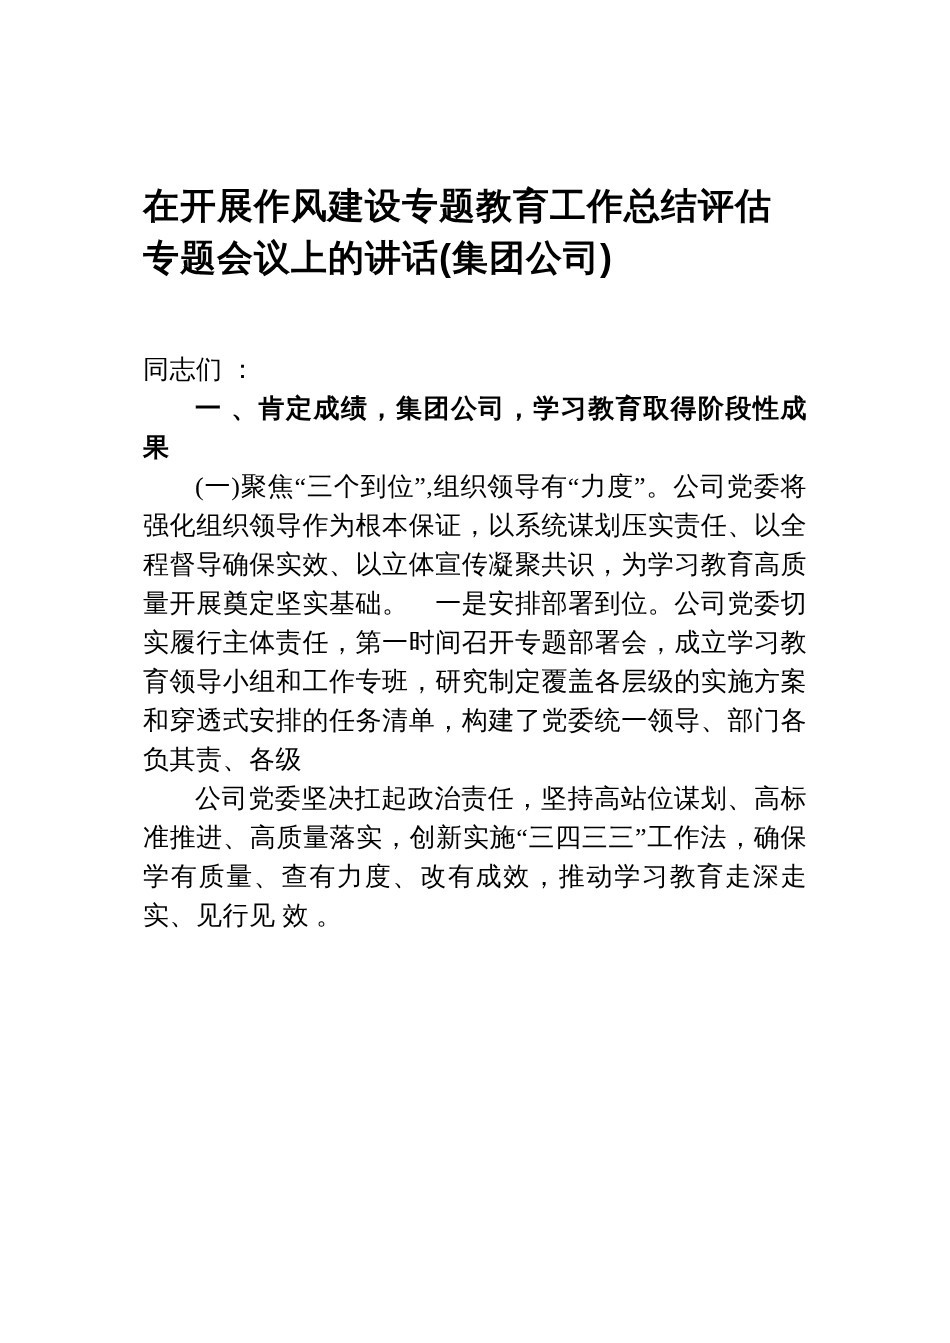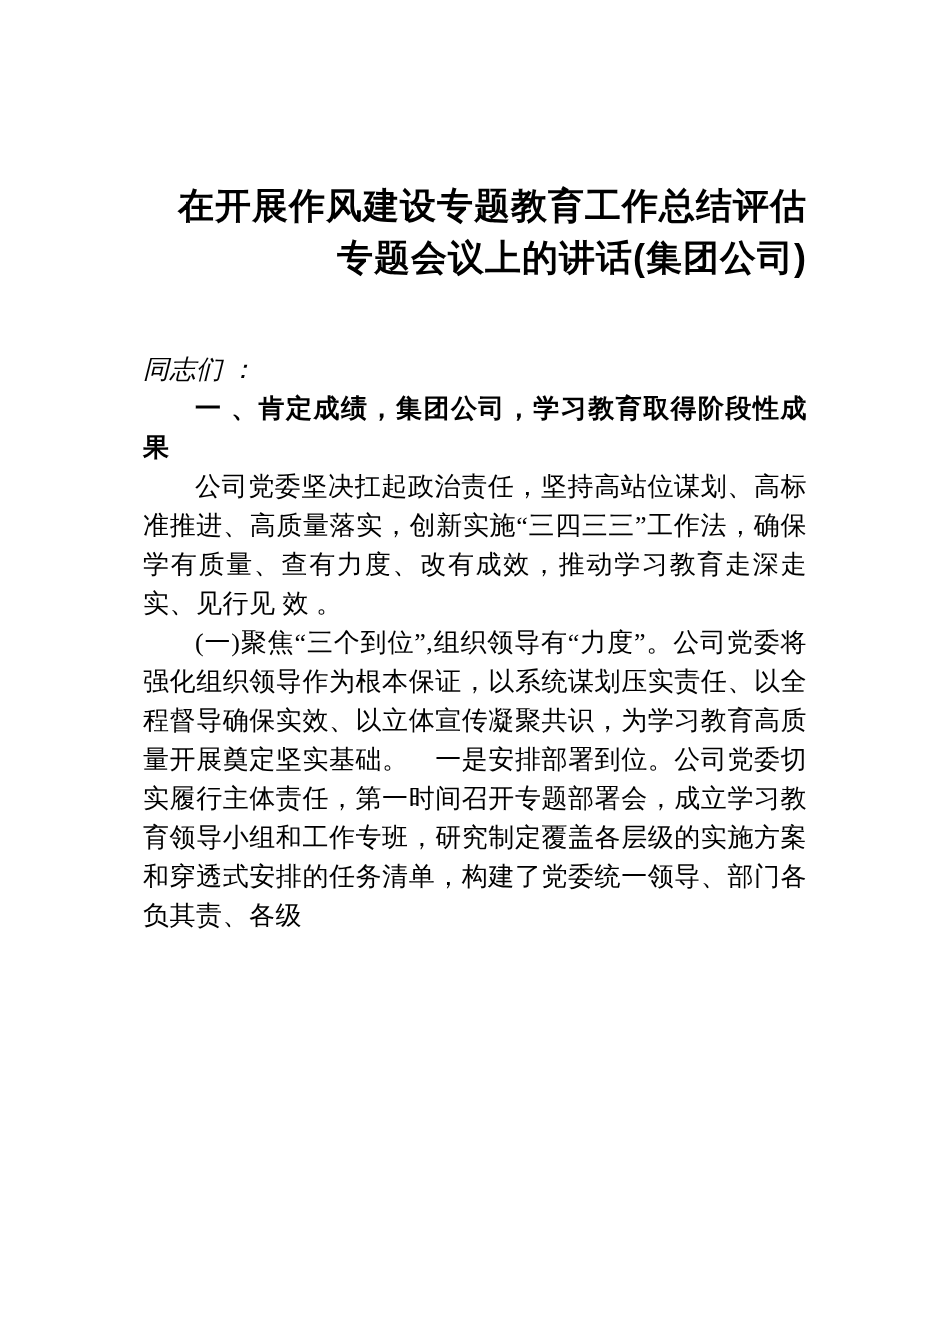--- a/index.html
+++ b/index.html
@@ -16,36 +16,35 @@
     background: #ffffff;
     color: #000000;
     overflow: hidden;
   }
   .doc-title {
     margin: 5px 0 66px 0;
     font-family: "Liberation Sans", sans-serif;
     font-weight: bold;
     font-size: 36px;
     line-height: 52px;
-    text-align: right;
+    text-align: left;
     letter-spacing: 1px;
     color: #000000;
   }
   .doc-body p {
     margin: 0;
     font-family: "Liberation Serif", serif;
     font-size: 26px;
     line-height: 39px;
     text-align: justify;
     letter-spacing: 0.5px;
     color: #000000;
   }
   .salutation {
     text-indent: 0;
-    font-style: italic;
   }
   .body-para {
     text-indent: 2em;
   }
   .section-heading {
     text-indent: 2em;
     font-family: "Liberation Sans", sans-serif !important;
     font-weight: bold;
   }
 </style>
@@ -54,17 +53,17 @@
 
 <div class="page">
   <h1 class="doc-title">在开展作风建设专题教育工作总结评估专题会议上的讲话(集团公司)</h1>
 
   <div class="doc-body">
     <p class="salutation">同志们 ：</p>
 
 
     <p class="section-heading">一 、肯定成绩，集团公司，学习教育取得阶段性成果</p>
 
+    <p class="body-para">(一)聚焦“三个到位”,组织领导有“力度”。公司党委将强化组织领导作为根本保证，以系统谋划压实责任、以全程督导确保实效、以立体宣传凝聚共识，为学习教育高质量开展奠定坚实基础。　一是安排部署到位。公司党委切实履行主体责任，第一时间召开专题部署会，成立学习教育领导小组和工作专班，研究制定覆盖各层级的实施方案和穿透式安排的任务清单，构建了党委统一领导、部门各负其责、各级</p>
+
     <p class="body-para">公司党委坚决扛起政治责任，坚持高站位谋划、高标准推进、高质量落实，创新实施“三四三三”工作法，确保学有质量、查有力度、改有成效，推动学习教育走深走实、见行见 效 。</p>
-
-    <p class="body-para">(一)聚焦“三个到位”,组织领导有“力度”。公司党委将强化组织领导作为根本保证，以系统谋划压实责任、以全程督导确保实效、以立体宣传凝聚共识，为学习教育高质量开展奠定坚实基础。　一是安排部署到位。公司党委切实履行主体责任，第一时间召开专题部署会，成立学习教育领导小组和工作专班，研究制定覆盖各层级的实施方案和穿透式安排的任务清单，构建了党委统一领导、部门各负其责、各级</p>
   </div>
 </div>
 
 </body></html>

